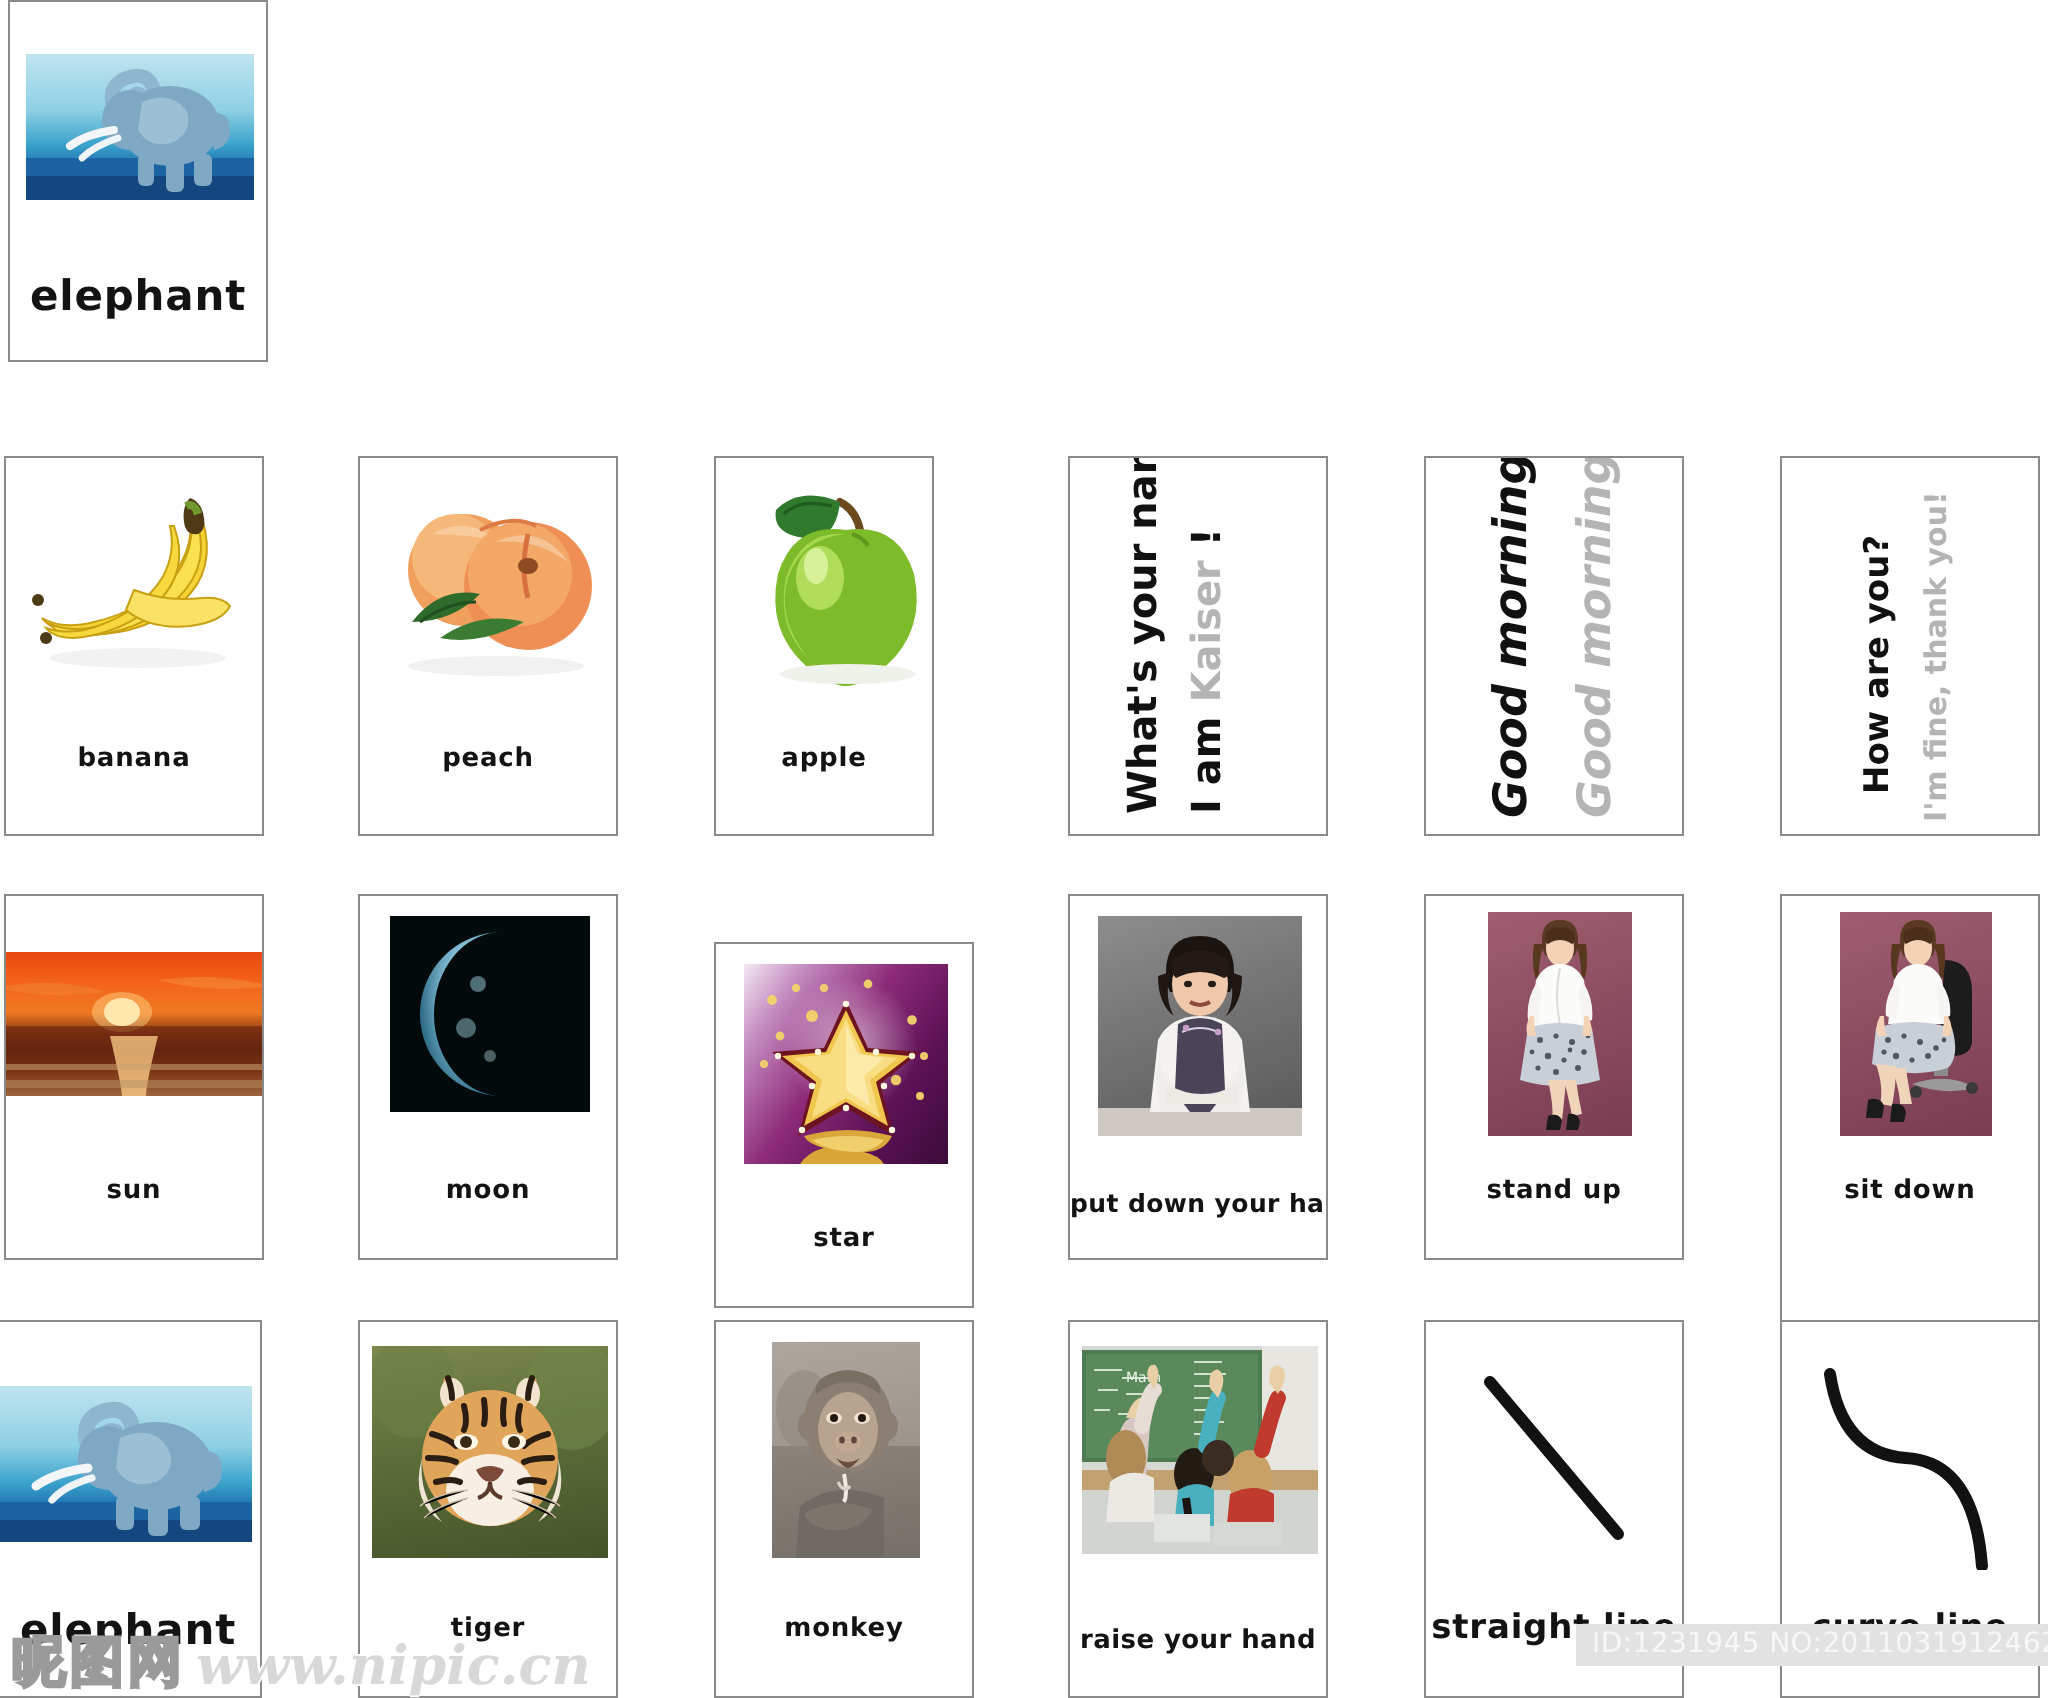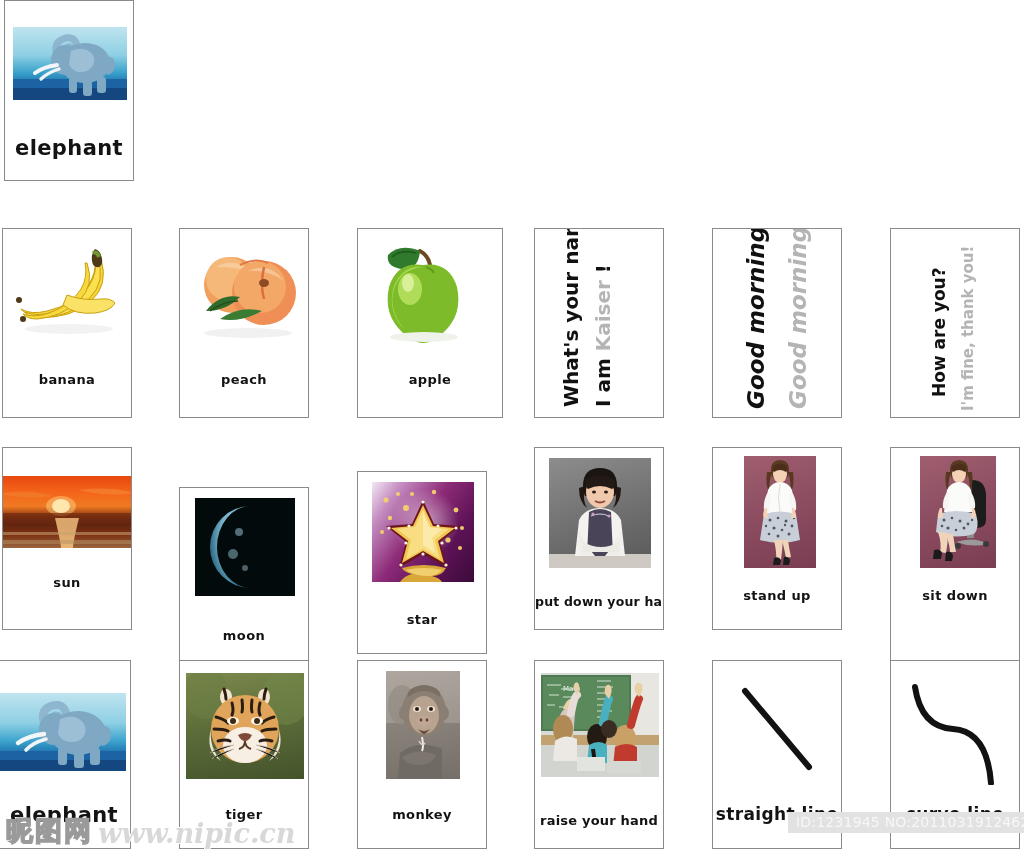--- a/index.html
+++ b/index.html
@@ -183,21 +183,21 @@
         </g>
         <path d="M20 74 q14 -18 34 -14 q-14 14 -34 14 z" fill="#2f6b2b"></path>
         <path d="M34 82 q20 -14 42 -8 q-22 12 -42 8 z" fill="#3a7d32"></path>
         <path d="M24 74 q14 -10 28 -10" stroke="#215020" stroke-width="1.5" fill="none"></path>
         <ellipse cx="62" cy="96" rx="44" ry="5" fill="#f1f1f1"></ellipse>
       </svg>
     </div>
     <div class="card-label lbl-lg" style="top:143px;">peach</div>
   </div>
 
-  <div class="card" style="left:357px;top:228px;width:146px;height:190px;padding-left:48px;">
+  <div class="card" style="left:357px;top:228px;width:110px;height:190px;padding-left:48px;">
     <div class="card-media bg-white" style="left:6px;top:8px;width:118px;height:110px;">
       <svg class="img" viewBox="0 0 118 110">
         <path d="M66 28 q-2 -10 -10 -14" stroke="#6b4a1e" stroke-width="4" fill="none" stroke-linecap="round"></path>
         <path d="M56 14 q-20 -8 -32 4 q-2 12 14 14 q16 2 18 -18 z" fill="#2f7a2c"></path>
         <path d="M52 16 q-16 -4 -24 4" stroke="#1f5a1e" stroke-width="1.6" fill="none"></path>
         <g>
           <path d="M59 28 q26 -4 34 22 q6 28 -14 46 q-12 10 -20 10 q-8 0 -20 -10 q-20 -18 -14 -46 q8 -26 34 -22 z" fill="#7dbb2a"></path>
           <path d="M59 30 q-22 -2 -30 22 q-5 24 11 40 q-16 -20 -10 -40 q7 -20 29 -22 z" fill="#a5d94a"></path>
           <ellipse cx="46" cy="52" rx="12" ry="16" fill="#c2e86a" opacity="0.75"></ellipse>
           <ellipse cx="44" cy="46" rx="6" ry="9" fill="#e2f5a8" opacity="0.8"></ellipse>
@@ -240,24 +240,24 @@
         <ellipse cx="62" cy="30" rx="15" ry="10" fill="#ffd98a" opacity="0.45"></ellipse>
         <rect x="0" y="37" width="136" height="5" fill="#6e2a10" opacity="0.65"></rect>
         <rect x="0" y="42" width="136" height="30" fill="#6b2a11" opacity="0.5"></rect>
         <path d="M56 42 q6 26 6 30 l12 0 q0 -6 6 -30 z" fill="#ffd08a" opacity="0.75"></path>
         <path d="M0 18 q28 -6 54 2 q-28 4 -54 -2z" fill="#f08a38" opacity="0.45"></path>
         <path d="M80 14 q30 -4 56 3 q-30 4 -56 -3z" fill="#f49a46" opacity="0.4"></path>
         <rect x="0" y="56" width="136" height="3" fill="#c8a272" opacity="0.55"></rect>
         <rect x="0" y="64" width="136" height="4" fill="#b99366" opacity="0.5"></rect>
       </svg>
     </div>
-    <div class="card-label lbl-lg" style="top:127px;">sun</div>
-  </div>
-
-  <div class="card" style="left:179px;top:447px;width:130px;height:183px;margin-top:40px;">
+    <div class="card-label lbl-lg" style="top:140px;">sun</div>
+  </div>
+
+  <div class="card" style="left:179px;top:447px;width:130px;height:183px;">
     <div class="card-media sky-moon" style="left:15px;top:10px;width:100px;height:98px;">
       <svg class="img" viewBox="0 0 100 98">
         <defs>
           <radialGradient id="moonG" cx="62%" cy="40%" r="62%">
             <stop offset="0%" stop-color="#cfeaf4"></stop>
             <stop offset="48%" stop-color="#8dc6dd"></stop>
             <stop offset="100%" stop-color="#2d6b86"></stop>
           </radialGradient>
         </defs>
         <path d="M56 8 a41 41 0 1 0 0 82 a34 41 0 1 1 0 -82 z" fill="url(#moonG)"></path>

